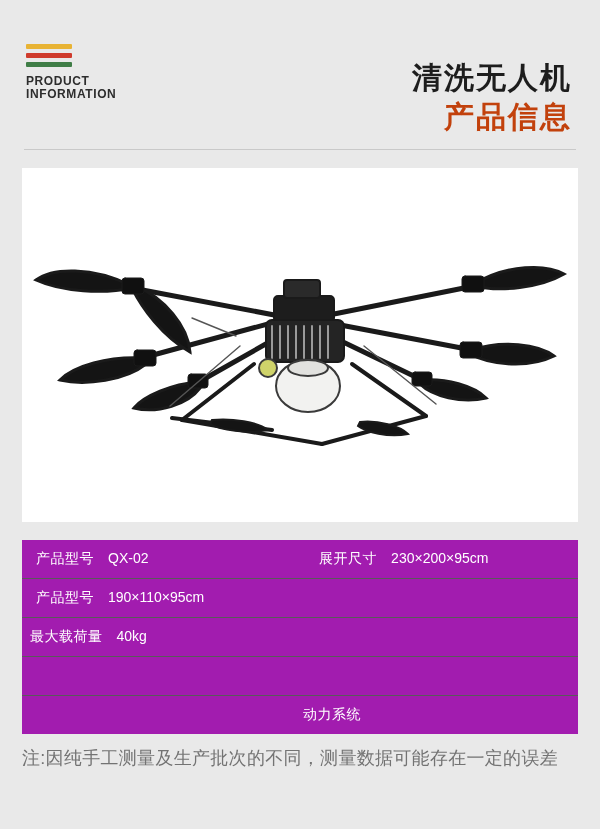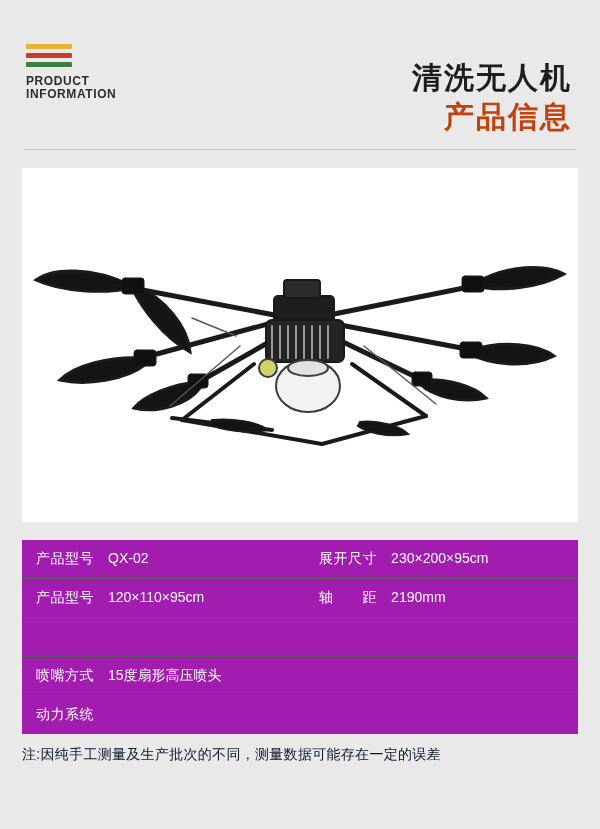--- a/index.html
+++ b/index.html
@@ -98,21 +98,21 @@
     margin: 18px 22px 0 22px;
     background: #a21caf;
     color: #ffffff;
   }
   .spec-row {
     display: flex;
     align-items: center;
     height: 38px;
     border-bottom: 1px solid #5a5a5a;
   }
-  .spec-row:last-child { border-bottom: none; }
+  .spec-row:last-child { border-bottom: none; justify-content: flex-end; }
   .cell {
     display: flex;
     align-items: baseline;
     box-sizing: border-box;
   }
   .cell.left {
     width: 52%;
     padding-left: 14px;
   }
   .cell.right {
@@ -125,22 +125,22 @@
     white-space: nowrap;
   }
   .spec-value {
     font-size: 14px;
     margin-left: 14px;
     white-space: nowrap;
   }
 
   .note {
     margin: 12px 22px 0 22px;
-    font-size: 14px;
-    color: #0f172a;
+    font-size: 18px;
+    color: #737373;
     letter-spacing: 0.3px;
   }
 </style>
 </head>
 <body>
 
 <div class="page">
 
   <div class="header">
 
@@ -250,36 +250,32 @@
       </div>
       <div class="cell right">
         <span class="spec-label">展开尺寸</span>
         <span class="spec-value">230×200×95cm</span>
       </div>
     </div>
 
     <div class="spec-row">
       <div class="cell left">
         <span class="spec-label">产品型号</span>
-        <span class="spec-value">120×110×95cm</span>
-      </div>
+        <span class="spec-value">190×110×95cm</span>
+      </div>
+    </div>
+
+    <div class="spec-row">
       <div class="cell right">
-        <span class="spec-label">轴　　距</span>
-        <span class="spec-value">2190mm</span>
-      </div>
-    </div>
-
-    <div class="spec-row">
-    </div>
-
-    <div class="spec-row">
-      <div class="cell left">
-        <span class="spec-label">喷嘴方式</span>
-        <span class="spec-value">15度扇形高压喷头</span>
-      </div>
+        <span class="spec-label">最大载荷量</span>
+        <span class="spec-value">40kg</span>
+      </div>
+    </div>
+
+    <div class="spec-row">
     </div>
 
     <div class="spec-row">
       <div class="cell left">
         <span class="spec-label">动力系统</span>
       </div>
     </div>
 
   </div>
 

